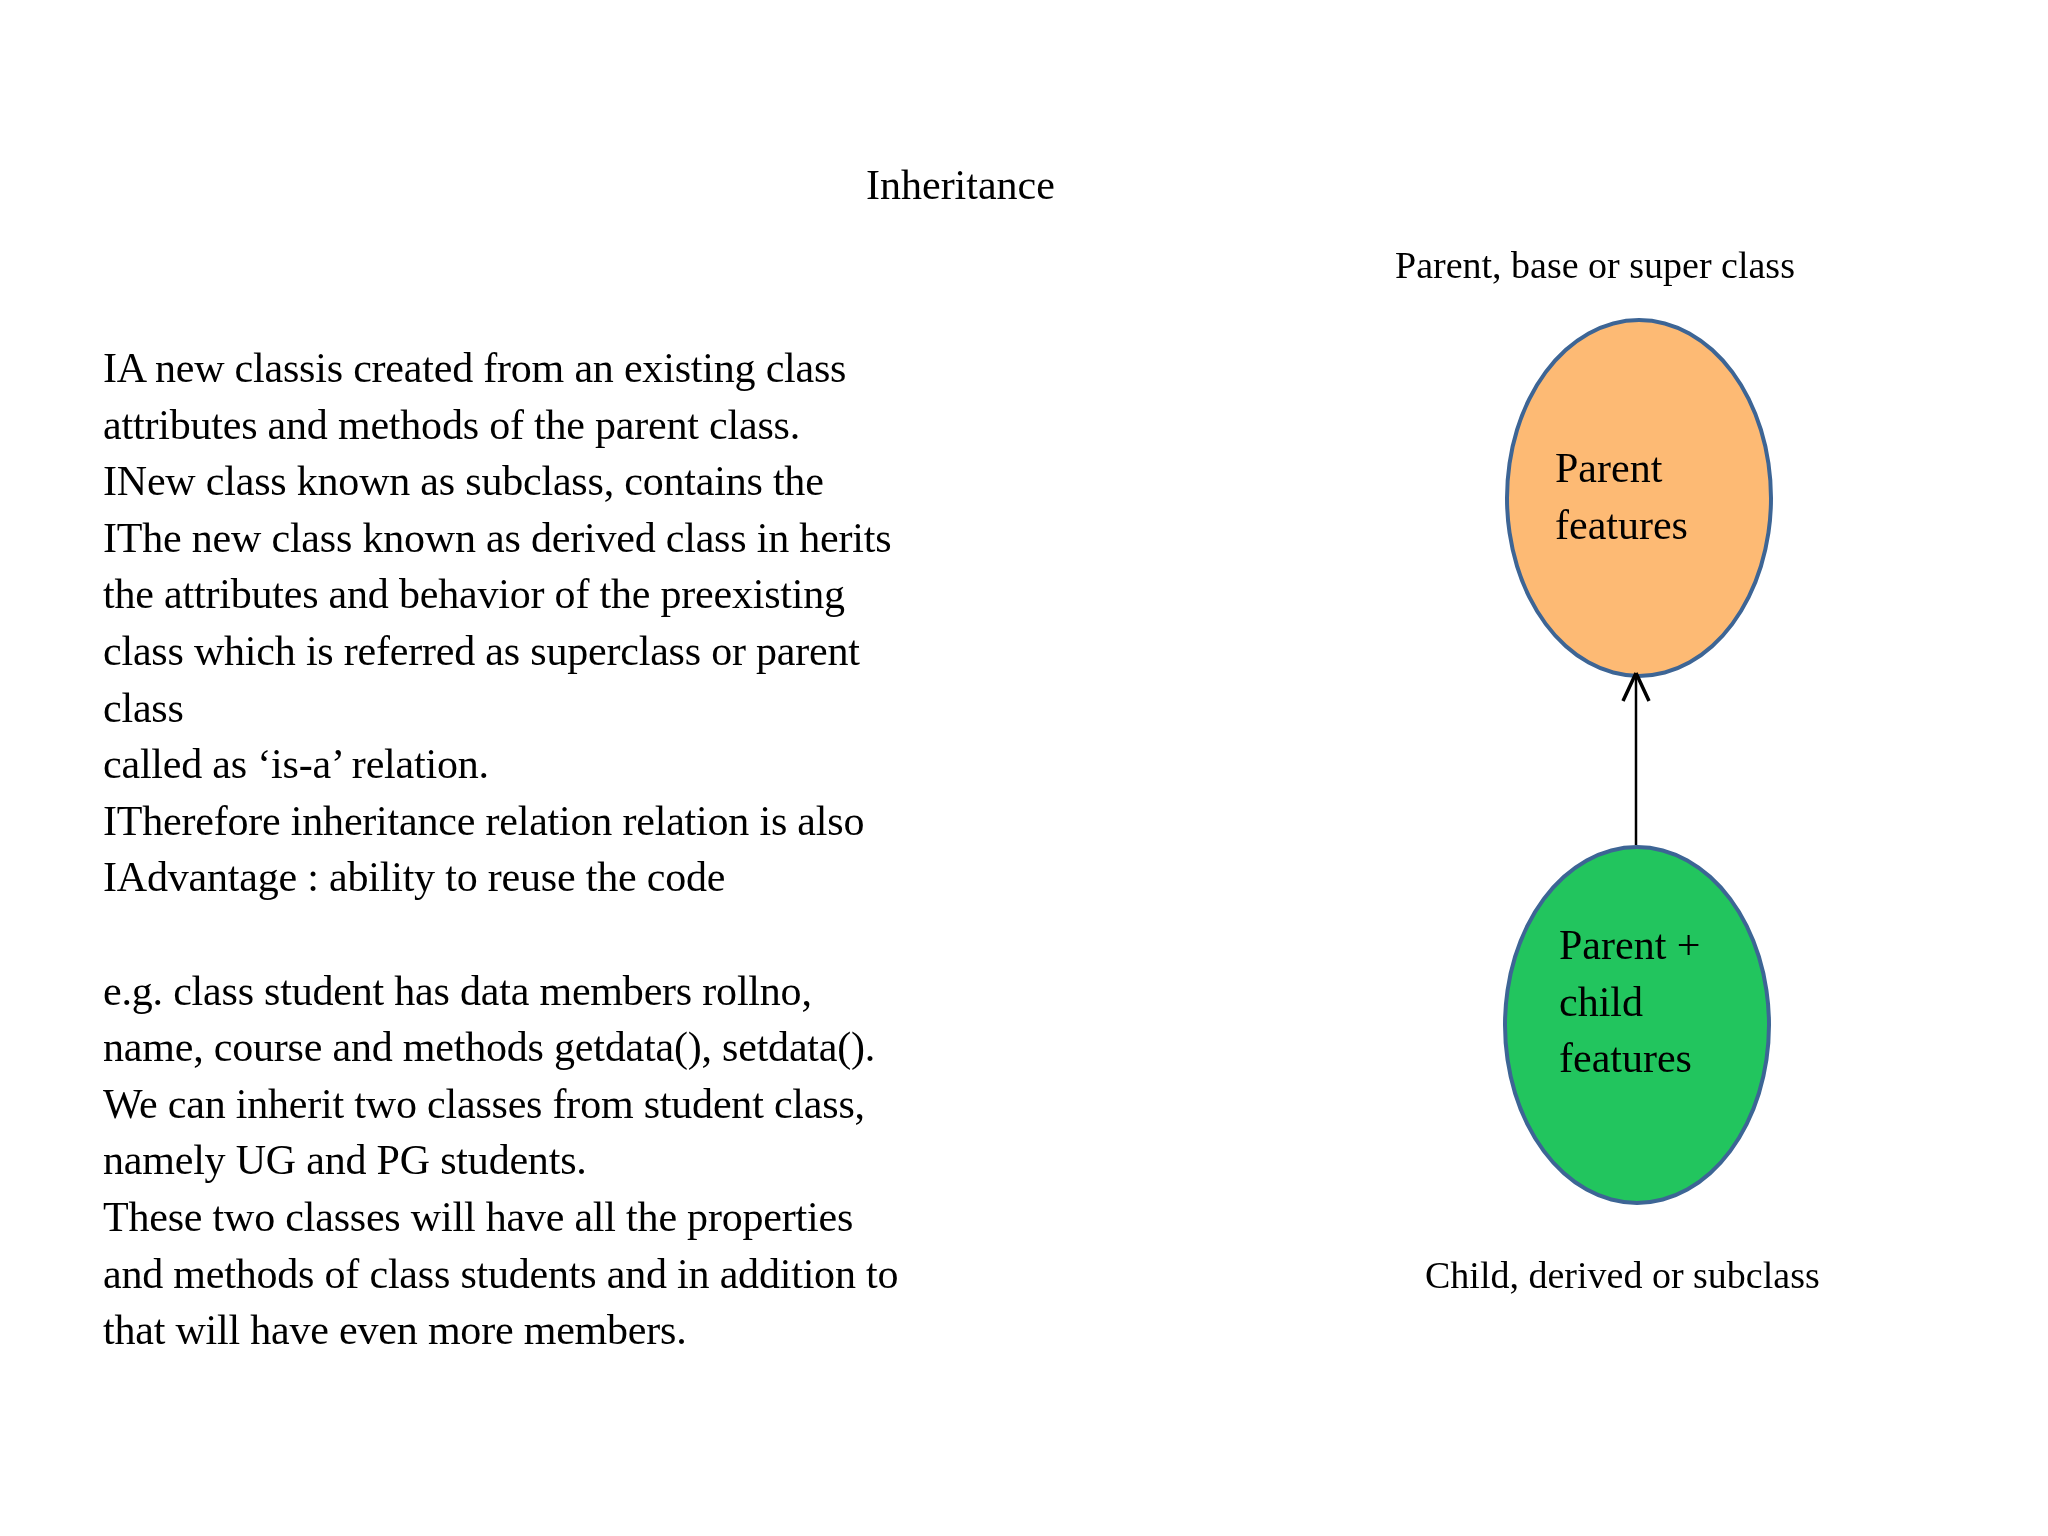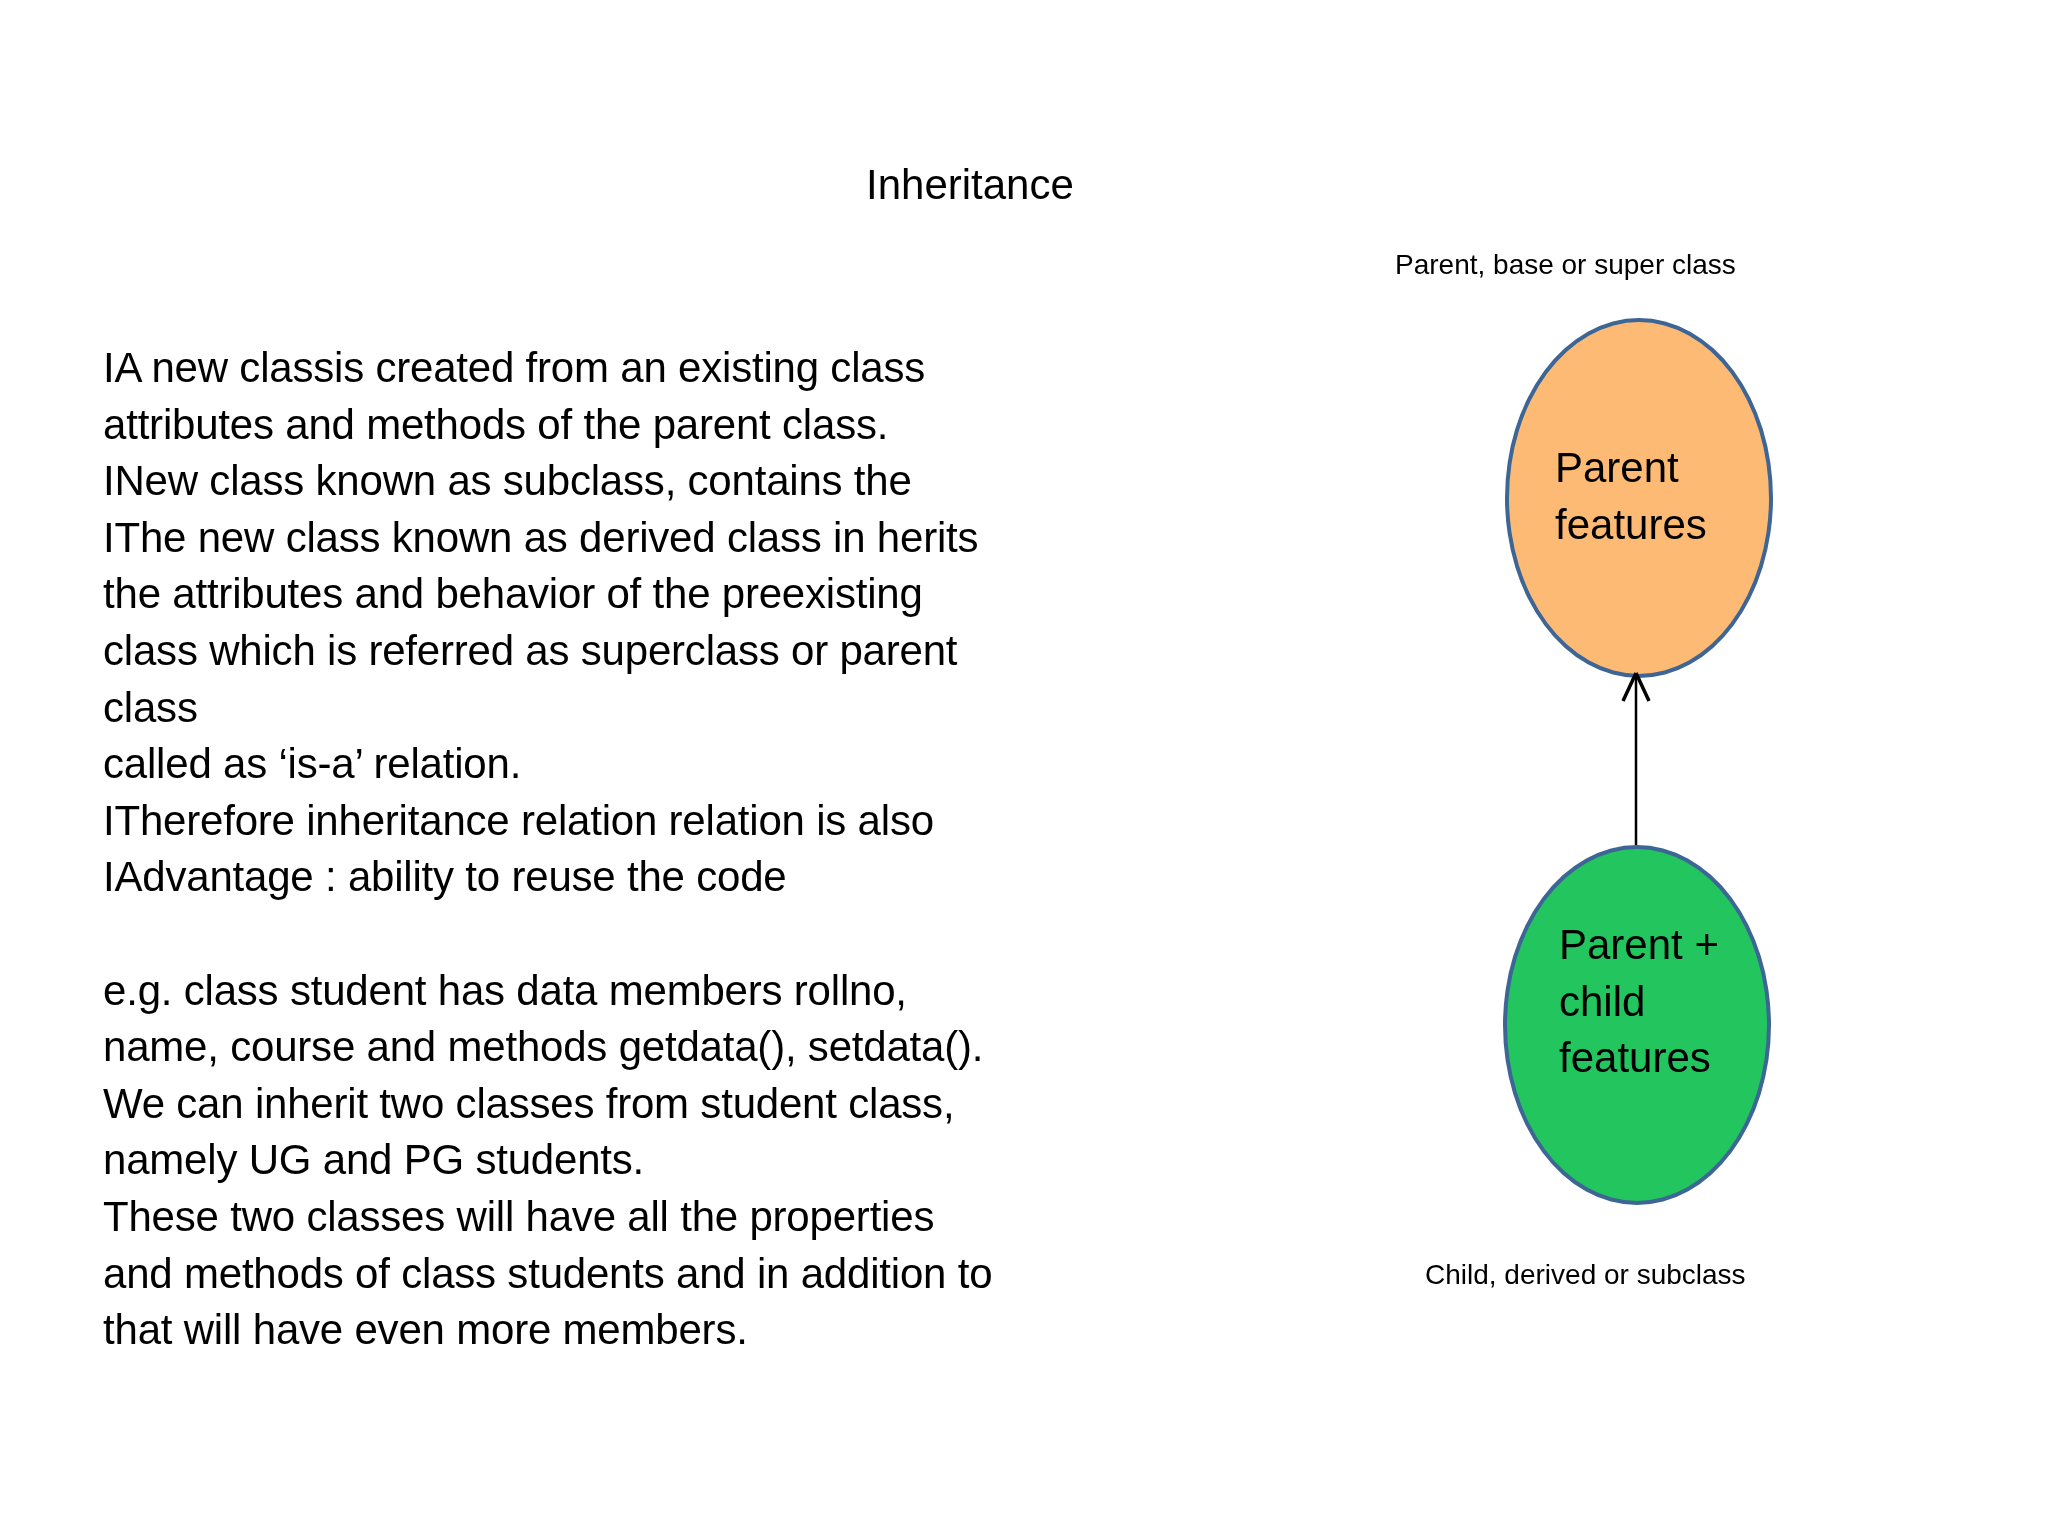--- a/index.html
+++ b/index.html
@@ -1,21 +1,21 @@
 <!DOCTYPE html>
 <html><head>
 <meta charset="utf-8">
 <style>
   html, body { margin: 0; padding: 0; background: #ffffff; }
   .slide {
     position: relative;
     width: 2048px;
     height: 1536px;
     background: #ffffff;
-    font-family: Liberation Sans, sans-serif;
+    font-family: Liberation Serif, serif;
     color: #000000;
     overflow: hidden;
   }
   .slide-title {
     position: absolute;
     left: 866px;
     top: 160px;
     font-size: 42px;
     line-height: 50px;
     white-space: nowrap;
@@ -24,21 +24,21 @@
     position: absolute;
     left: 103px;
     top: 340px;
     width: 1100px;
     font-size: 42px;
     line-height: 56.6px;
     letter-spacing: -0.2px;
   }
   .side-label {
     position: absolute;
-    font-size: 28px;
+    font-size: 38px;
     line-height: 50px;
     white-space: nowrap;
   }
   .label-parent { left: 1395px; top: 240px; }
   .label-child  { left: 1425px; top: 1250px; }
   .ellipse {
     position: absolute;
     width: 268px;
     height: 360px;
     border-radius: 50%;

